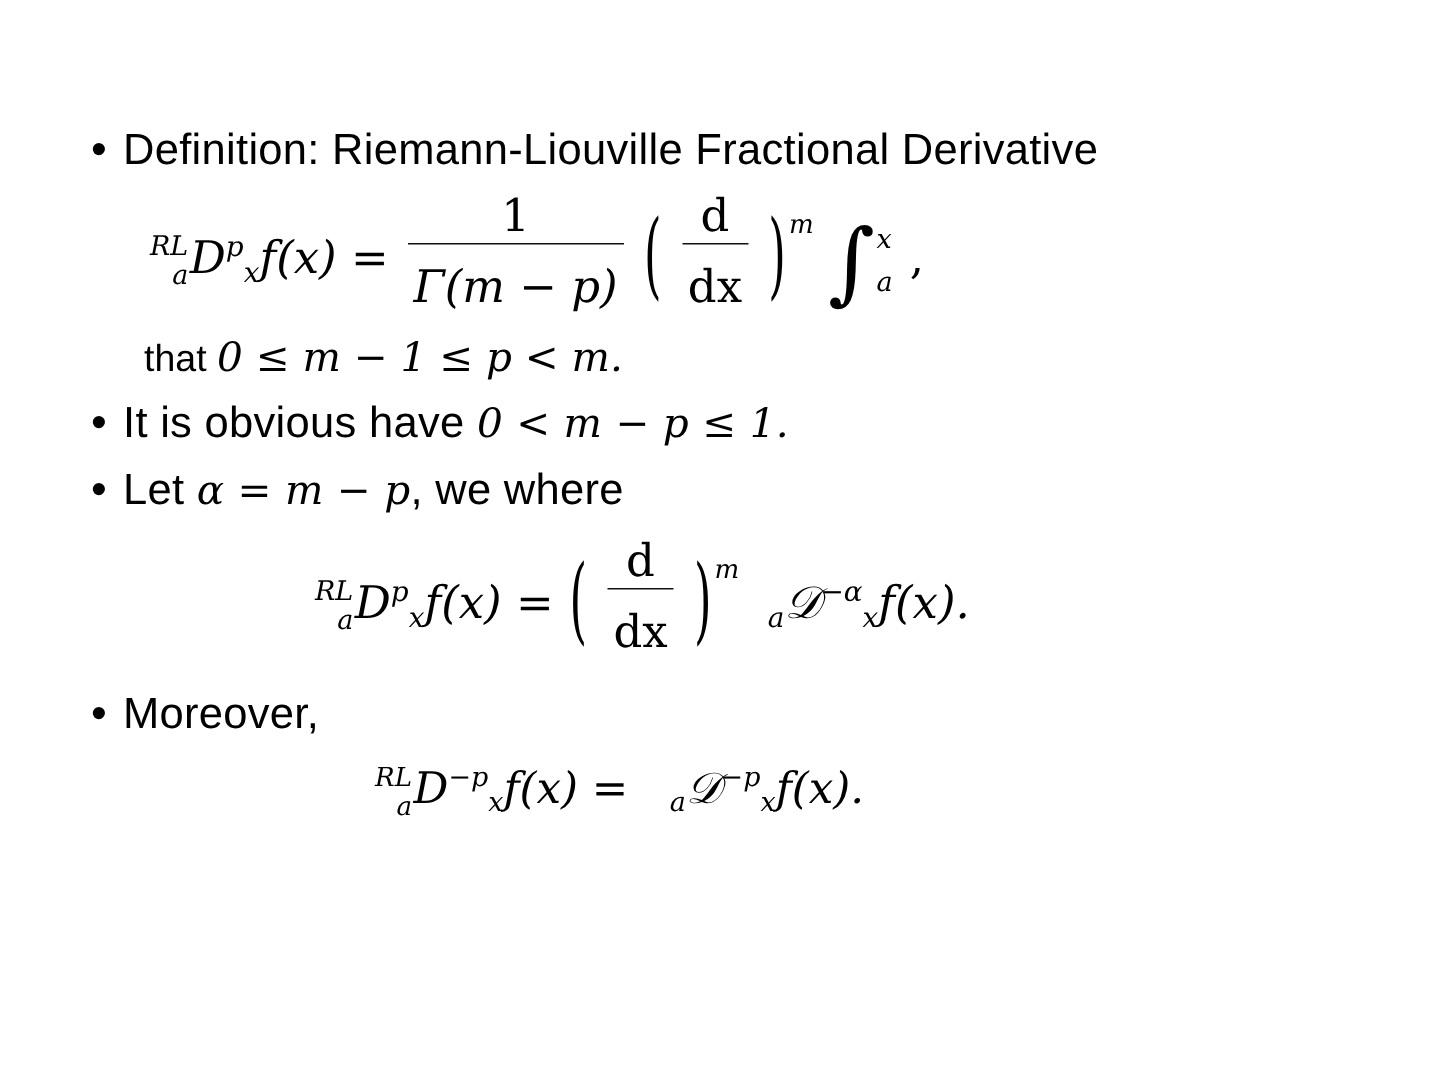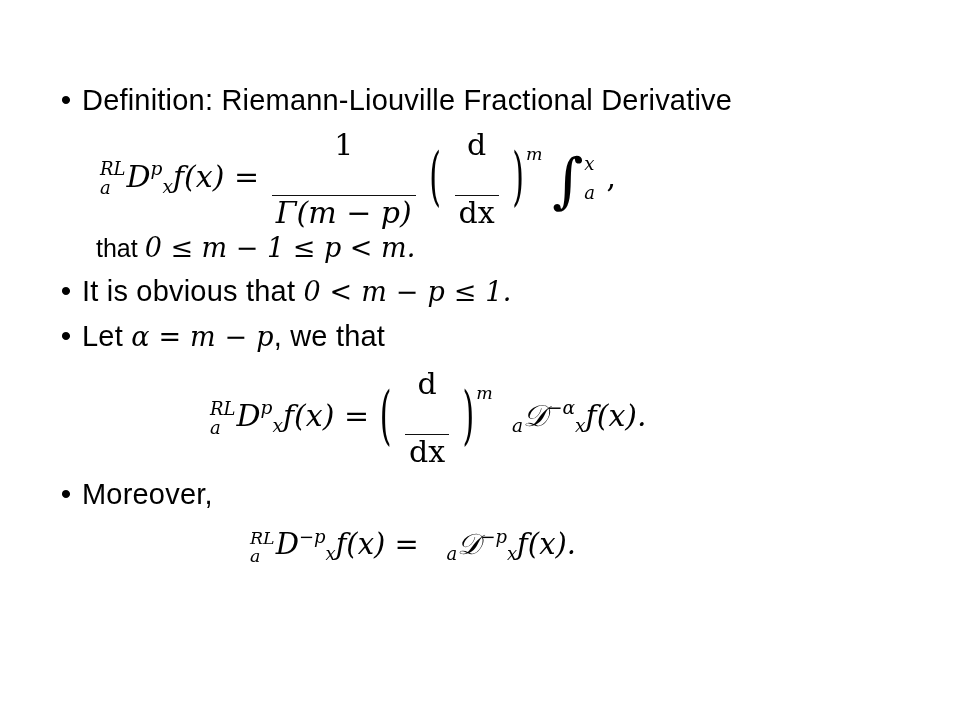--- a/index.html
+++ b/index.html
@@ -75,21 +75,21 @@
   
   .m {
     font-family: "DejaVu Serif", serif;
     font-style: italic;
     white-space: nowrap;
   }
   .mu { font-style: normal; }
   .prestack {
     display: inline-block;
     vertical-align: middle;
-    text-align: left;
+    text-align: right;
     font-size: 0.60em;
     line-height: 1.05;
     font-style: italic;
     margin-right: 1px;
     position: relative;
     top: 0.04em;
   }
   .prestack span { display: block; }
   .sub {
     font-size: 0.62em;
@@ -102,21 +102,21 @@
     font-style: italic;
   }
   .frac {
     display: inline-block;
     vertical-align: middle;
     text-align: center;
     line-height: 1.12;
     margin: 0 3px;
   }
   .frac .num { display: block; padding: 0 4px; }
-  .frac .den { display: block; border-top: 1.6px solid #111; padding: 0 4px; margin-top: 33px; }
+  .frac .den { display: block; border-top: 1.6px solid #111; padding: 12px 4px; }
   .paren {
     display: inline-block;
     font-size: 1.0em;
     transform: scaleY(2.1);
     transform-origin: center;
     font-style: normal;
     margin: 0 1px;
     position: relative;
     top: -0.02em;
   }
@@ -188,28 +188,28 @@
     </span>
   </div>
 
   <div class="where-line">
     <span>that </span><span class="inline-math">0 ≤ m − 1 ≤ p &lt; m.</span>
   </div>
 
   <div class="bullet-row">
     <div class="bullet-dot">•</div>
     <div class="bullet-text">
-      <span>It is obvious that </span><span class="inline-math">0 &lt; m − p ≤ 1.</span>
+      <span>It is obvious have </span><span class="inline-math">0 &lt; m − p ≤ 1.</span>
     </div>
   </div>
 
   <div class="bullet-row">
     <div class="bullet-dot">•</div>
     <div class="bullet-text">
-      <span>Let </span><span class="inline-math">α = m − p</span><span>, we that</span>
+      <span>Let </span><span class="inline-math">α = m − p</span><span>, we where</span>
     </div>
   </div>
 
   <div class="eq-block eq2">
     <span class="m eqsize-2">
       <span class="prestack">
         <span>RL</span>
         <span>a</span>
       </span><span>D</span><span class="sup">p</span><span class="sub">x</span><span>f(x)</span>
       <span class="mu">=</span>

